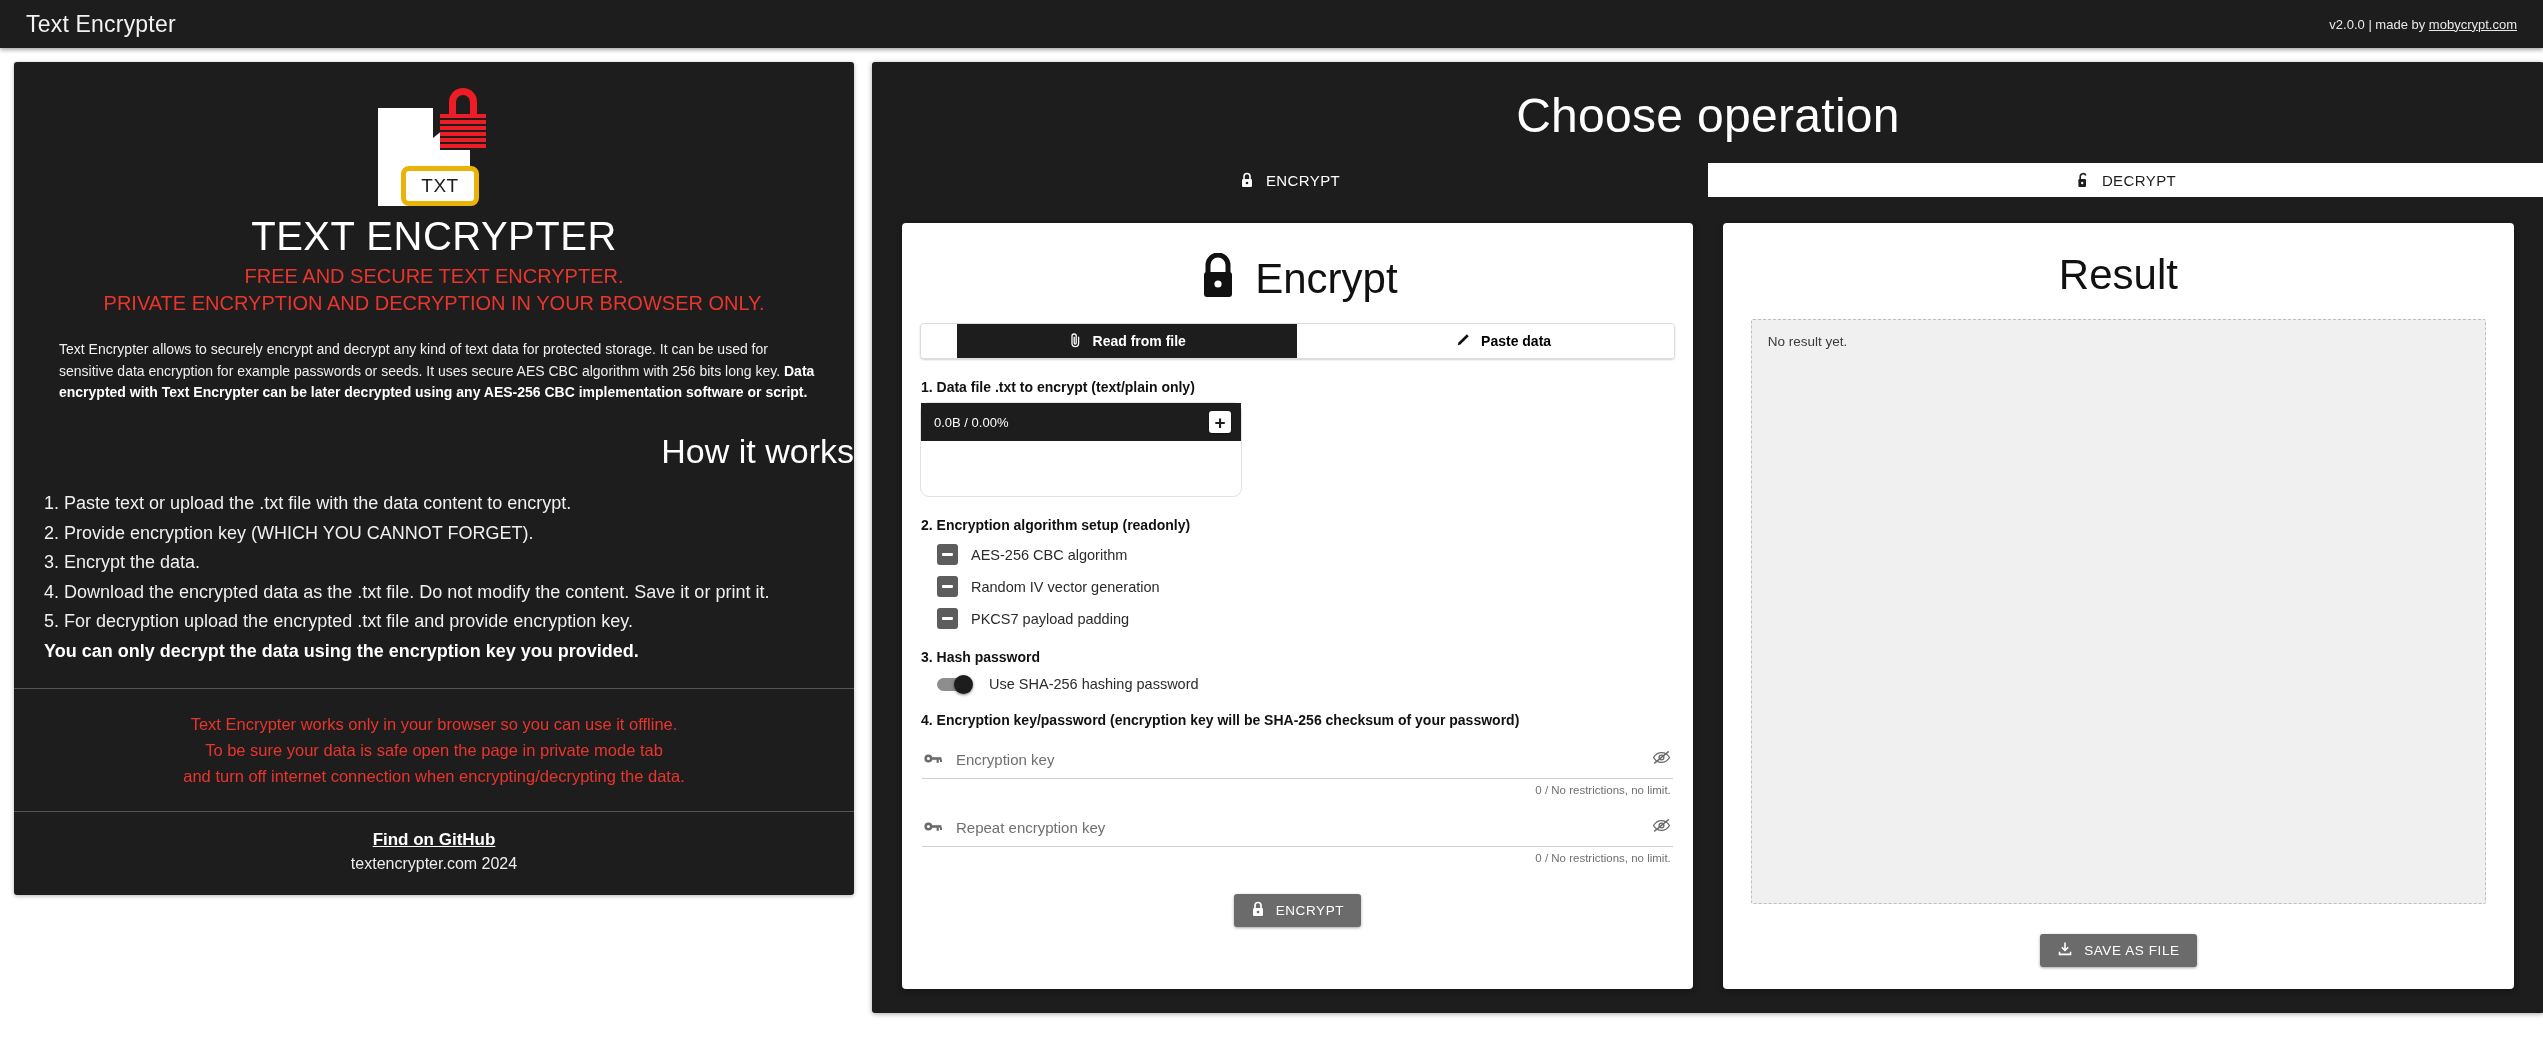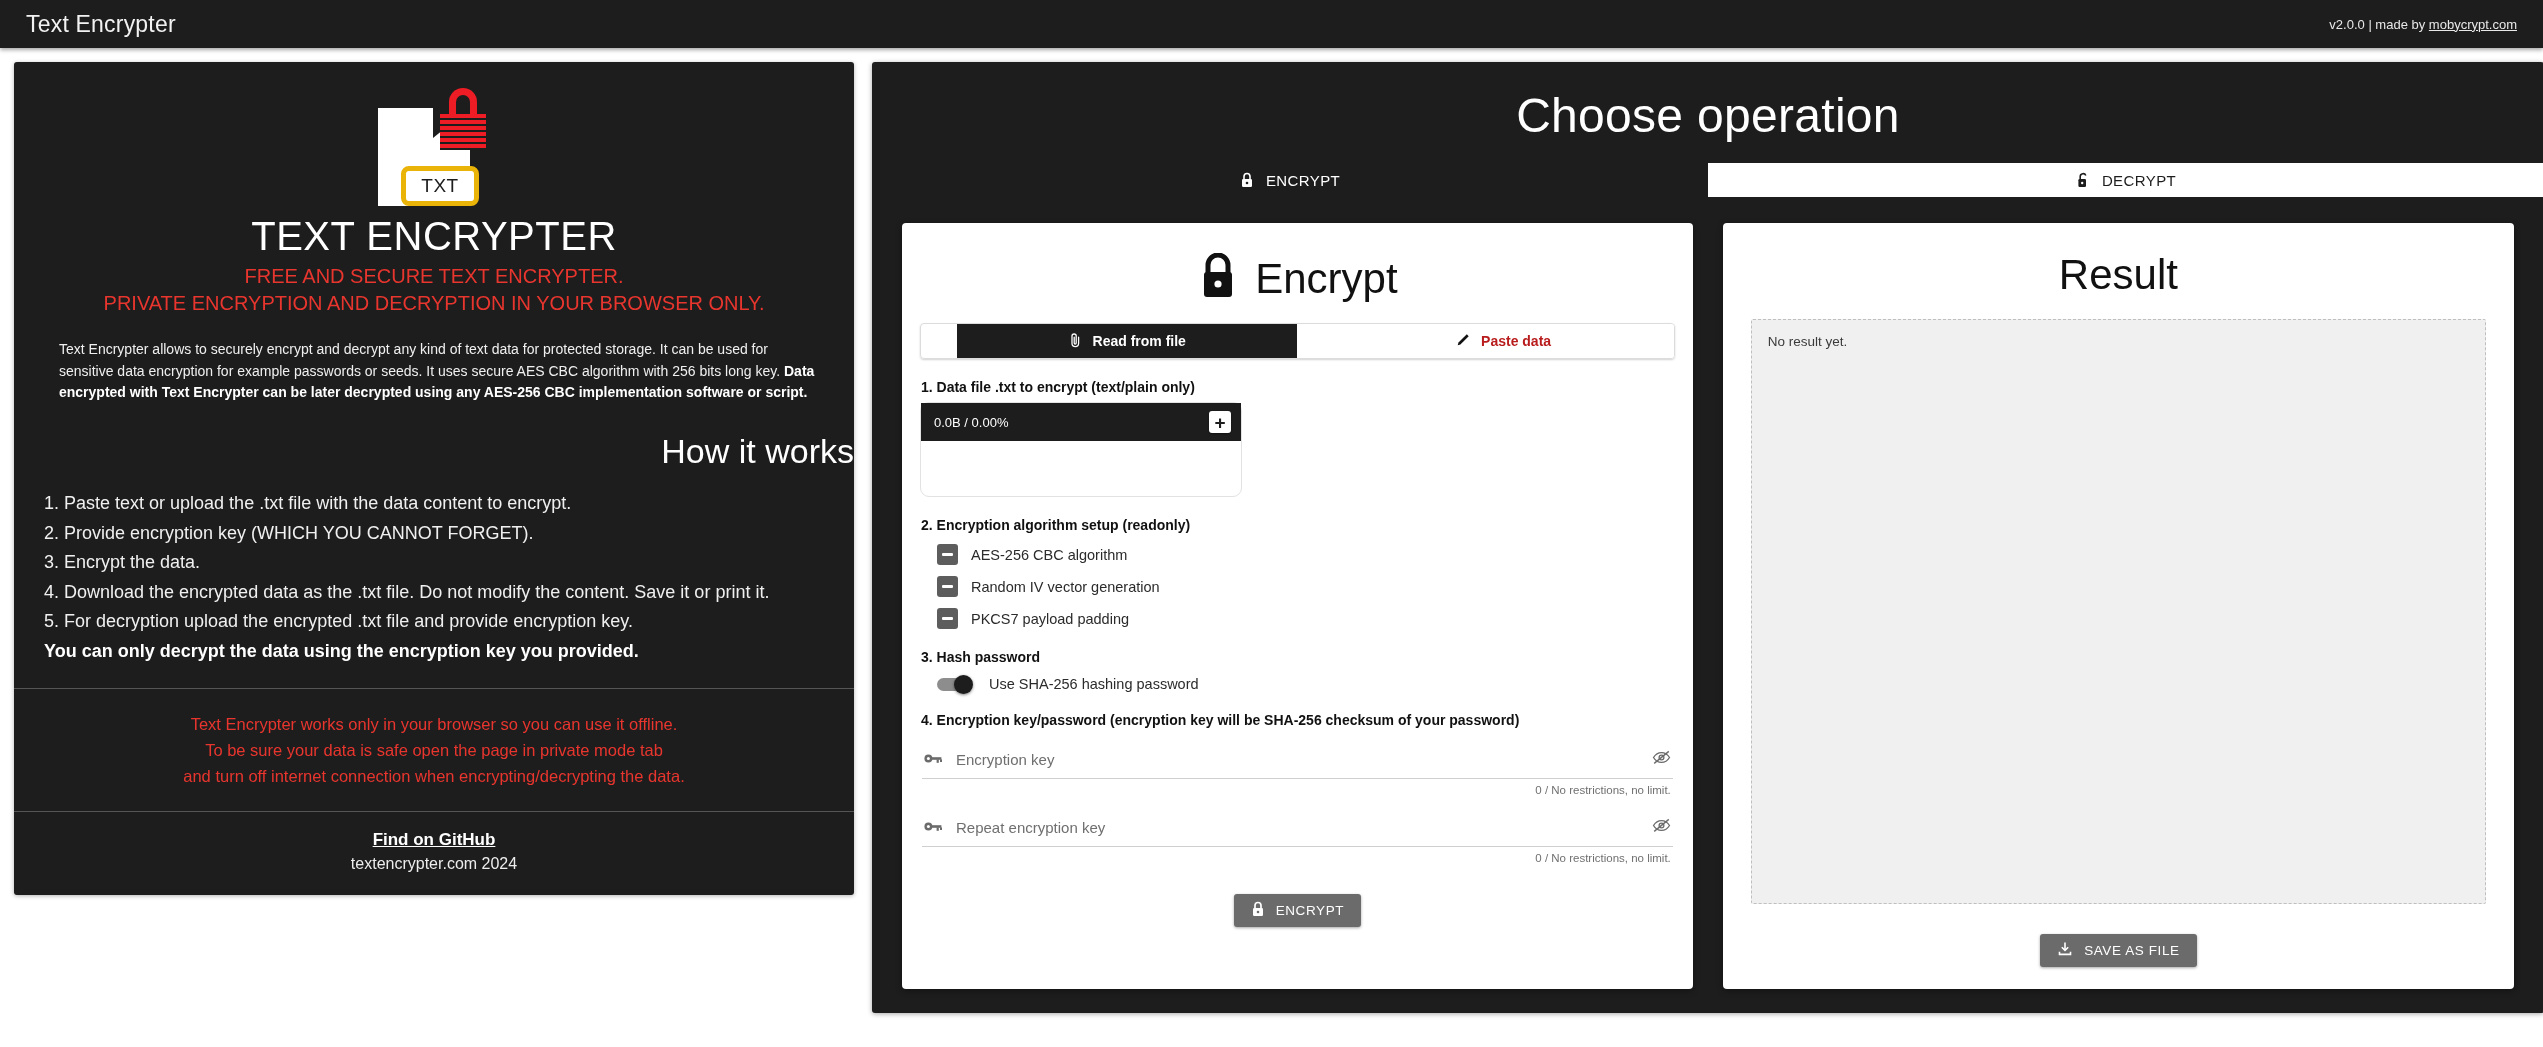--- a/index.html
+++ b/index.html
@@ -196,21 +196,21 @@
     box-shadow: 0 1px 2px rgba(0,0,0,.18);
   }
   .seg-btn {
     flex: 1 1 50%;
     height: 34px;
     display: flex; align-items: center; justify-content: center;
     gap: 11px;
     font-size: 14px; font-weight: 700; margin-left: 36px;
   }
   .seg-btn.active { background: #1d1d1d; color: #ffffff; }
-  .seg-btn.inactive { background: #ffffff; color: #b91c1c; }
+  .seg-btn.inactive { background: #ffffff; color: #000000; }
 
   .step-label {
     font-size: 14px; font-weight: 700; color: #111111;
     margin: 20px 0 7px 1px;
   }
 
   .dropzone {
     width: 322px;
     border: 1px solid #e2e2e2;
     border-radius: 9px;

